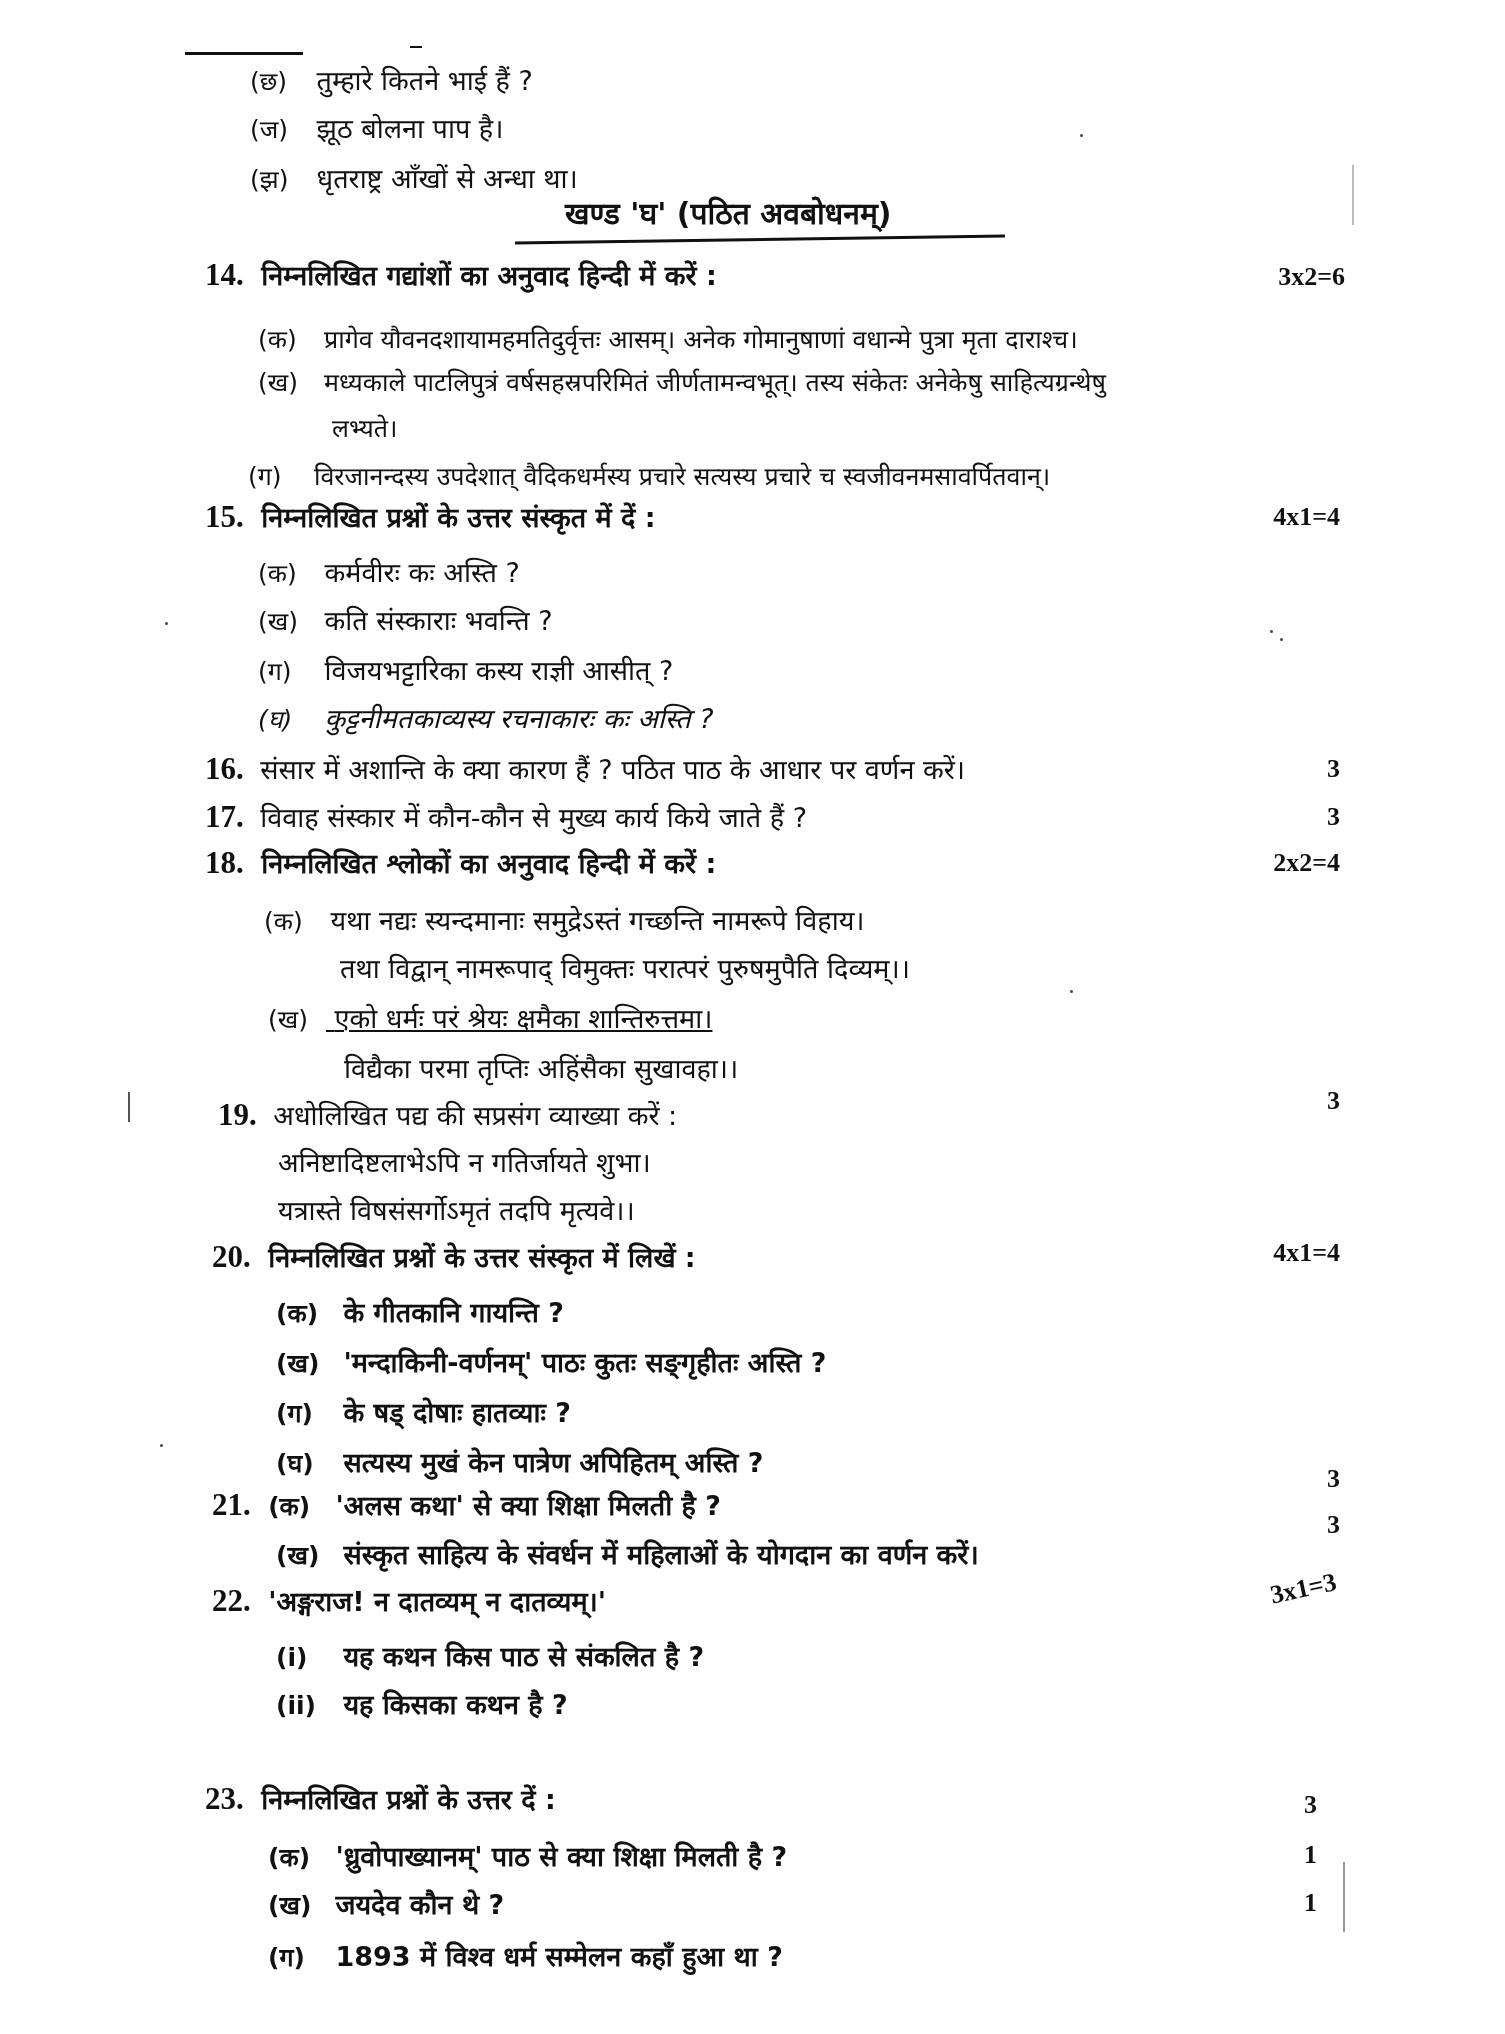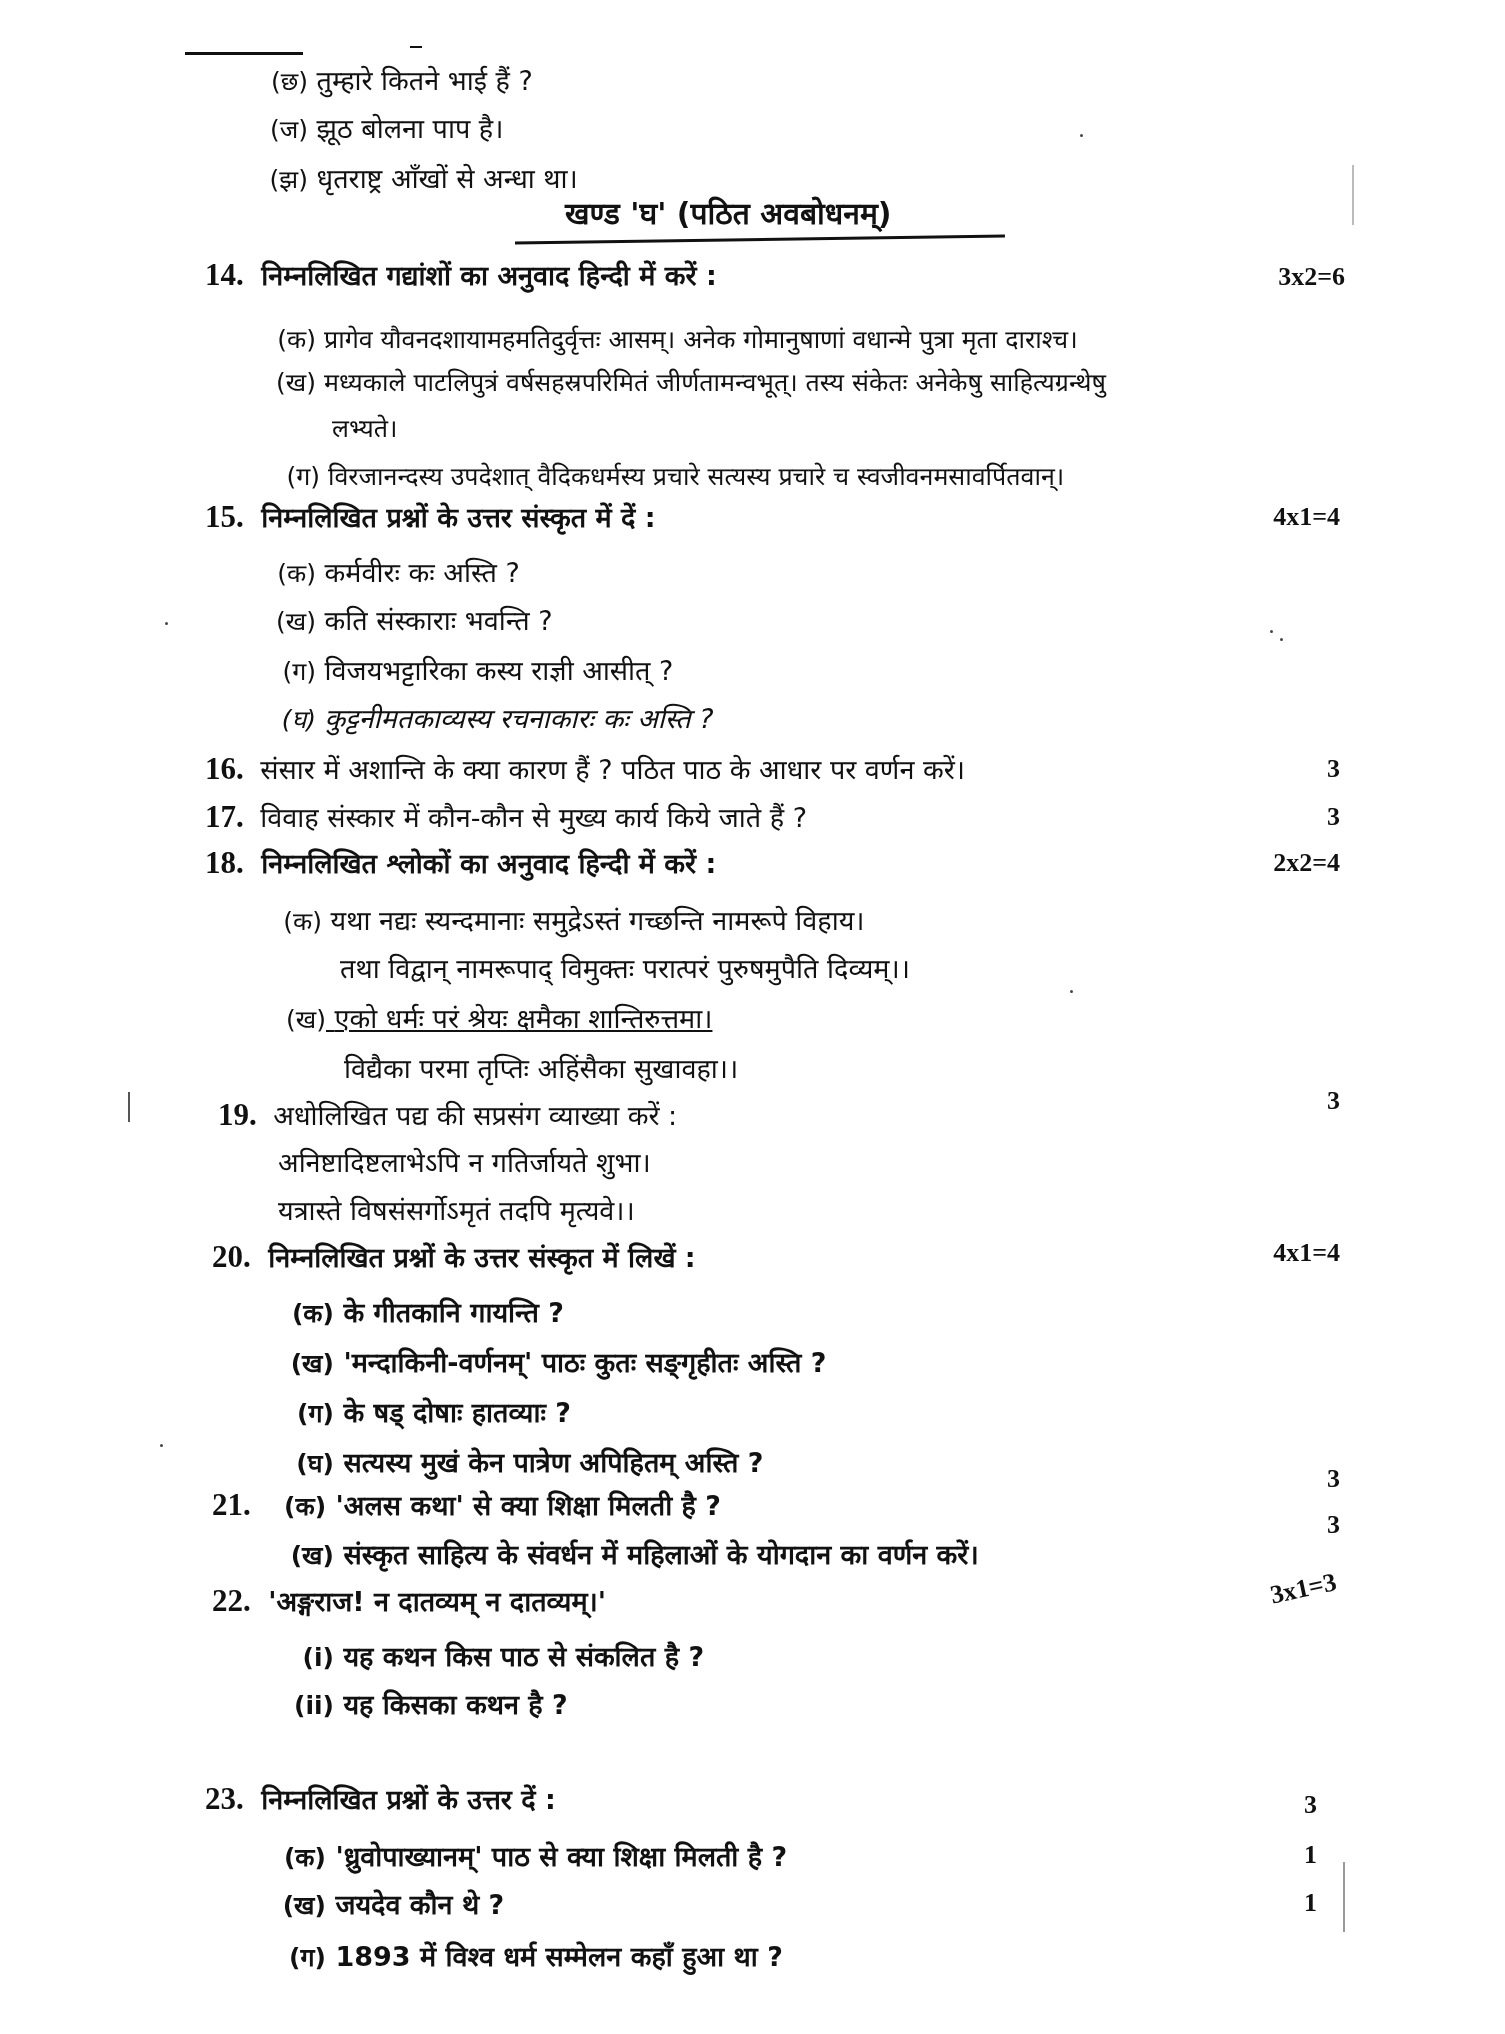--- a/index.html
+++ b/index.html
@@ -1,21 +1,21 @@
 <!DOCTYPE html>
 <html><head>
   <meta charset="utf-8">
   <style>
     html, body { margin: 0; padding: 0; background: #ffffff; }
     body {
       width: 1505px; height: 2034px; position: relative; overflow: hidden;
       font-family: "DejaVu Sans", "Liberation Sans", sans-serif;
       color: #111111;
     }
-    .page { position: absolute; left: 0; top: 0; width: 1505px; height: 1512px; text-align: right; }
+    .page { position: absolute; left: 0; top: 0; width: 1505px; height: 1512px; }
     .line { position: absolute; white-space: nowrap; font-size: 27px; line-height: 34px; }
     .q { font-weight: bold; }
     .qnum { font-weight: bold; font-family: "Liberation Serif", serif; font-size: 31px; margin-right: 8px; }
     .lbl { display: inline-block; min-width: 58px; font-size: 25px; }
     .mark { position: absolute; right: 165px; font-family: "Liberation Serif", serif; font-weight: bold; font-size: 26px; white-space: nowrap; }
     .heading { position: absolute; left: 565px; top: 192px; font-size: 30px; font-weight: bold; white-space: nowrap; }
     .rule { position: absolute; background: #111; }
     .speck { position: absolute; width: 3px; height: 3px; background: #444; border-radius: 50%; }
     .vbar { position: absolute; width: 2px; background: #555; }
   </style>
@@ -50,21 +50,21 @@
   <div class="mark" style="top:262px; right:160px;">3x2=6</div>
   <div class="line" style="left:258px; top:323px; font-size:25px;">
     <span class="lbl">(क)</span>
     <span>प्रागेव यौवनदशायामहमतिदुर्वृत्तः आसम्। अनेक गोमानुषाणां वधान्मे पुत्रा मृता दाराश्च।</span>
   </div>
   <div class="line" style="left:258px; top:366px; font-size:25px;">
     <span class="lbl">(ख)</span>
     <span>मध्यकाले पाटलिपुत्रं वर्षसहस्रपरिमितं जीर्णतामन्वभूत्। तस्य संकेतः अनेकेषु साहित्यग्रन्थेषु</span>
   </div>
   <div class="line" style="left:332px; top:412px; font-size:25px;">लभ्यते।</div>
-  <div class="line" style="left:262px; top:460px; font-size:25px;">
+  <div class="line" style="left:248px; top:460px; font-size:25px;">
     <span class="lbl">(ग)</span>
     <span>विरजानन्दस्य उपदेशात् वैदिकधर्मस्य प्रचारे सत्यस्य प्रचारे च स्वजीवनमसावर्पितवान्।</span>
   </div>
 
   <div class="line q" style="left:205px; top:500px;">
     <span class="qnum">15.</span>
     <span>निम्नलिखित प्रश्नों के उत्तर संस्कृत में दें :</span>
   </div>
   <div class="mark" style="top:502px;">4x1=4</div>
   <div class="line" style="left:258px; top:556px;">

